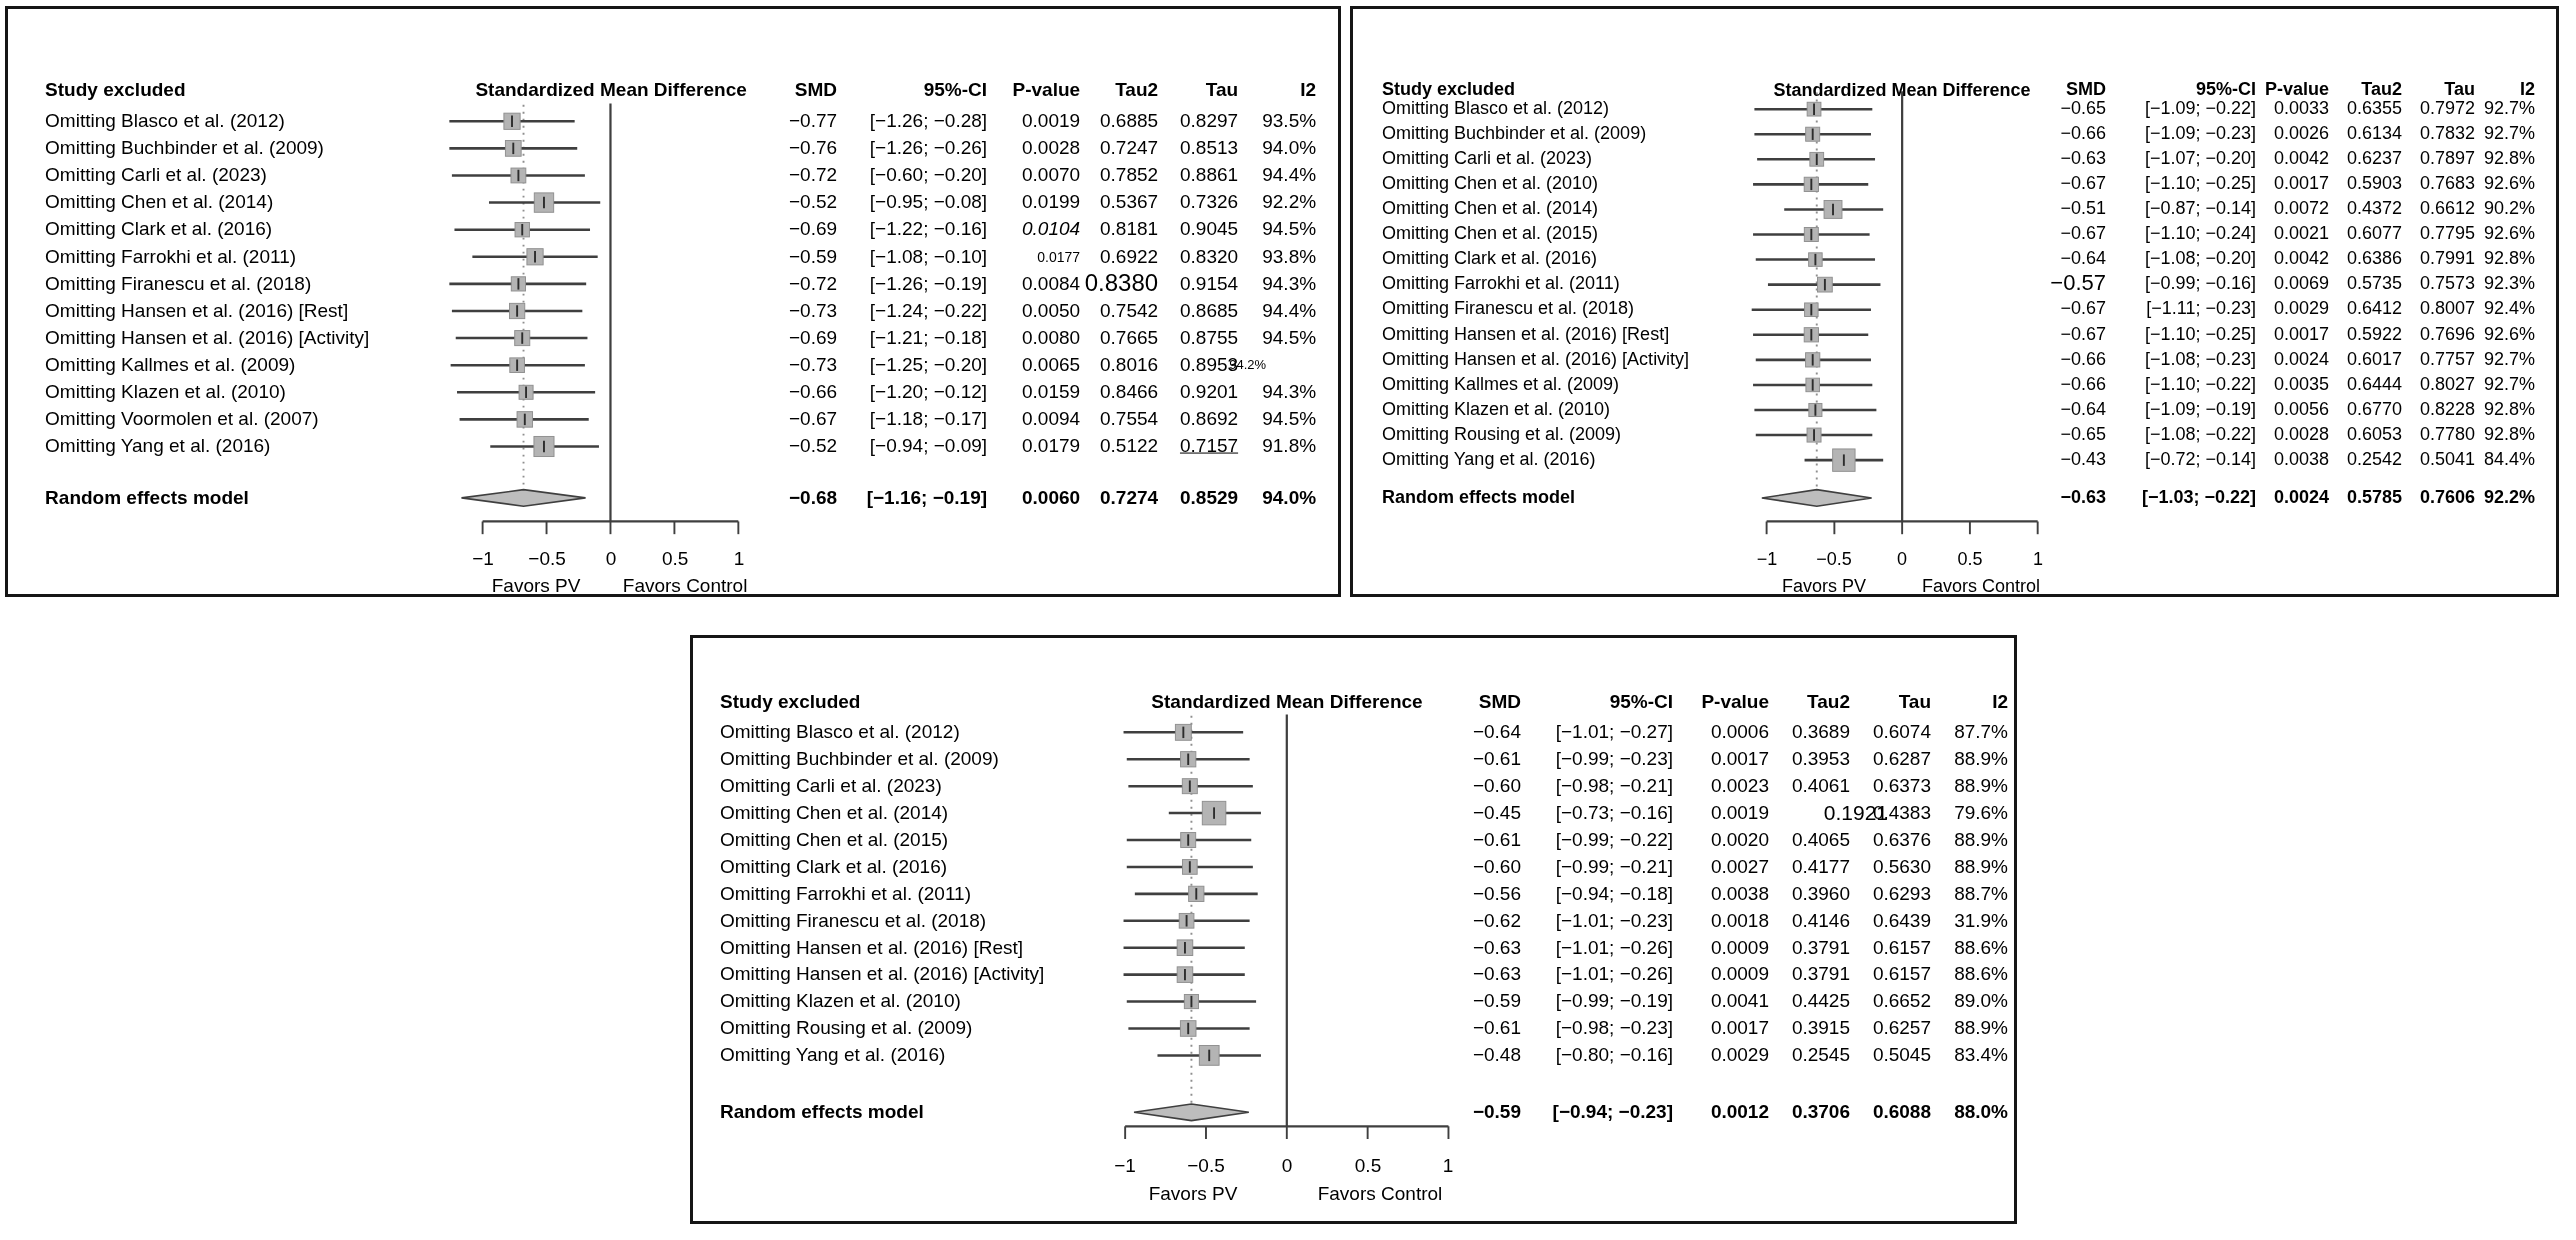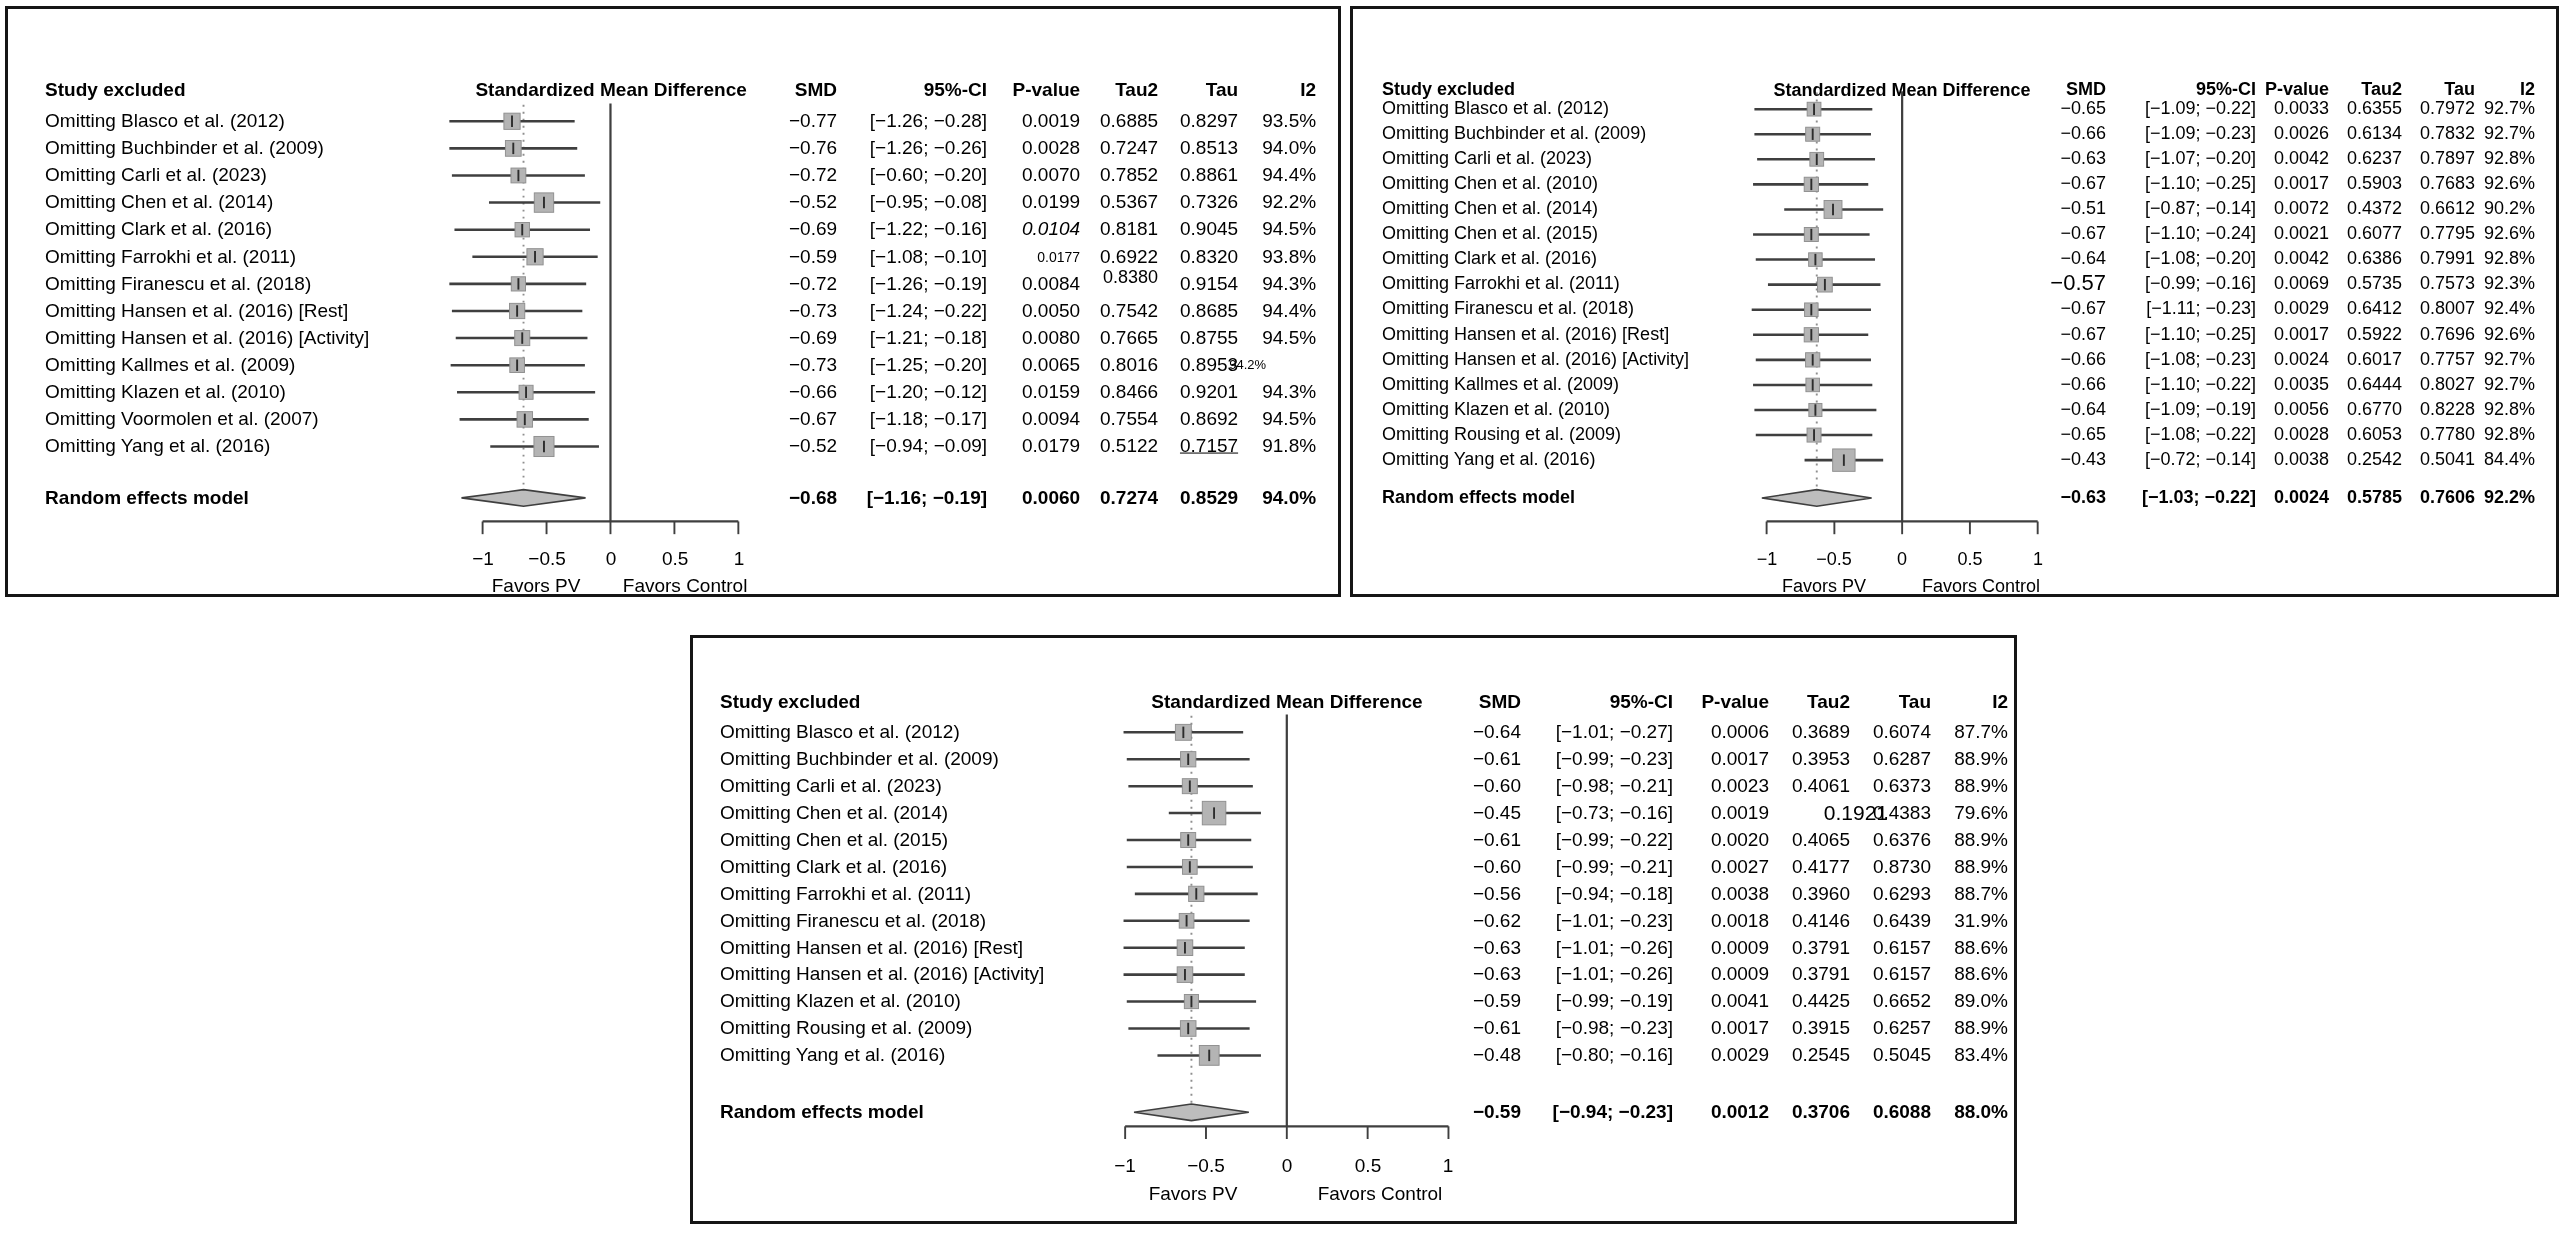--- a/index.html
+++ b/index.html
@@ -114,21 +114,21 @@
     <div class="cell" style="left: 574px; top: 248px; width: 255px; font-size: 19px;">−0.59</div>
     <div class="cell" style="left: 724px; top: 248px; width: 255px; font-size: 19px;">[−1.08; −0.10]</div>
     <div class="cell" style="left: 817px; top: 248px; width: 255px; font-size: 14px;">0.0177</div>
     <div class="cell" style="left: 895px; top: 248px; width: 255px; font-size: 19px;">0.6922</div>
     <div class="cell" style="left: 975px; top: 248px; width: 255px; font-size: 19px;">0.8320</div>
     <div class="cell" style="left: 1053px; top: 248px; width: 255px; font-size: 19px;">93.8%</div>
     <div class="lbl" style="left: 37px; top: 275px; font-size: 19px;">Omitting Firanescu et al. (2018)</div>
     <div class="cell" style="left: 574px; top: 275px; width: 255px; font-size: 19px;">−0.72</div>
     <div class="cell" style="left: 724px; top: 275px; width: 255px; font-size: 19px;">[−1.26; −0.19]</div>
     <div class="cell" style="left: 817px; top: 275px; width: 255px; font-size: 19px;">0.0084</div>
-    <div class="cell" style="left: 895px; top: 269px; width: 255px; font-size: 18px;">0.8380</div>
+    <div class="cell" style="left: 895px; top: 275px; width: 255px; font-size: 24px;">0.8380</div>
     <div class="cell" style="left: 975px; top: 275px; width: 255px; font-size: 19px;">0.9154</div>
     <div class="cell" style="left: 1053px; top: 275px; width: 255px; font-size: 19px;">94.3%</div>
     <div class="lbl" style="left: 37px; top: 302px; font-size: 19px;">Omitting Hansen et al. (2016) [Rest]</div>
     <div class="cell" style="left: 574px; top: 302px; width: 255px; font-size: 19px;">−0.73</div>
     <div class="cell" style="left: 724px; top: 302px; width: 255px; font-size: 19px;">[−1.24; −0.22]</div>
     <div class="cell" style="left: 817px; top: 302px; width: 255px; font-size: 19px;">0.0050</div>
     <div class="cell" style="left: 895px; top: 302px; width: 255px; font-size: 19px;">0.7542</div>
     <div class="cell" style="left: 975px; top: 302px; width: 255px; font-size: 19px;">0.8685</div>
     <div class="cell" style="left: 1053px; top: 302px; width: 255px; font-size: 19px;">94.4%</div>
     <div class="lbl" style="left: 37px; top: 329px; font-size: 19px;">Omitting Hansen et al. (2016) [Activity]</div>
@@ -458,21 +458,21 @@
     <div class="cell" style="left: 725px; top: 202px; width: 255px; font-size: 19px;">[−0.99; −0.22]</div>
     <div class="cell" style="left: 821px; top: 202px; width: 255px; font-size: 19px;">0.0020</div>
     <div class="cell" style="left: 902px; top: 202px; width: 255px; font-size: 19px;">0.4065</div>
     <div class="cell" style="left: 983px; top: 202px; width: 255px; font-size: 19px;">0.6376</div>
     <div class="cell" style="left: 1060px; top: 202px; width: 255px; font-size: 19px;">88.9%</div>
     <div class="lbl" style="left: 27px; top: 229px; font-size: 19px;">Omitting Clark et al. (2016)</div>
     <div class="cell" style="left: 573px; top: 229px; width: 255px; font-size: 19px;">−0.60</div>
     <div class="cell" style="left: 725px; top: 229px; width: 255px; font-size: 19px;">[−0.99; −0.21]</div>
     <div class="cell" style="left: 821px; top: 229px; width: 255px; font-size: 19px;">0.0027</div>
     <div class="cell" style="left: 902px; top: 229px; width: 255px; font-size: 19px;">0.4177</div>
-    <div class="cell" style="left: 983px; top: 229px; width: 255px; font-size: 19px;">0.8730</div>
+    <div class="cell" style="left: 983px; top: 229px; width: 255px; font-size: 19px;">0.5630</div>
     <div class="cell" style="left: 1060px; top: 229px; width: 255px; font-size: 19px;">88.9%</div>
     <div class="lbl" style="left: 27px; top: 256px; font-size: 19px;">Omitting Farrokhi et al. (2011)</div>
     <div class="cell" style="left: 573px; top: 256px; width: 255px; font-size: 19px;">−0.56</div>
     <div class="cell" style="left: 725px; top: 256px; width: 255px; font-size: 19px;">[−0.94; −0.18]</div>
     <div class="cell" style="left: 821px; top: 256px; width: 255px; font-size: 19px;">0.0038</div>
     <div class="cell" style="left: 902px; top: 256px; width: 255px; font-size: 19px;">0.3960</div>
     <div class="cell" style="left: 983px; top: 256px; width: 255px; font-size: 19px;">0.6293</div>
     <div class="cell" style="left: 1060px; top: 256px; width: 255px; font-size: 19px;">88.7%</div>
     <div class="lbl" style="left: 27px; top: 283px; font-size: 19px;">Omitting Firanescu et al. (2018)</div>
     <div class="cell" style="left: 573px; top: 283px; width: 255px; font-size: 19px;">−0.62</div>

